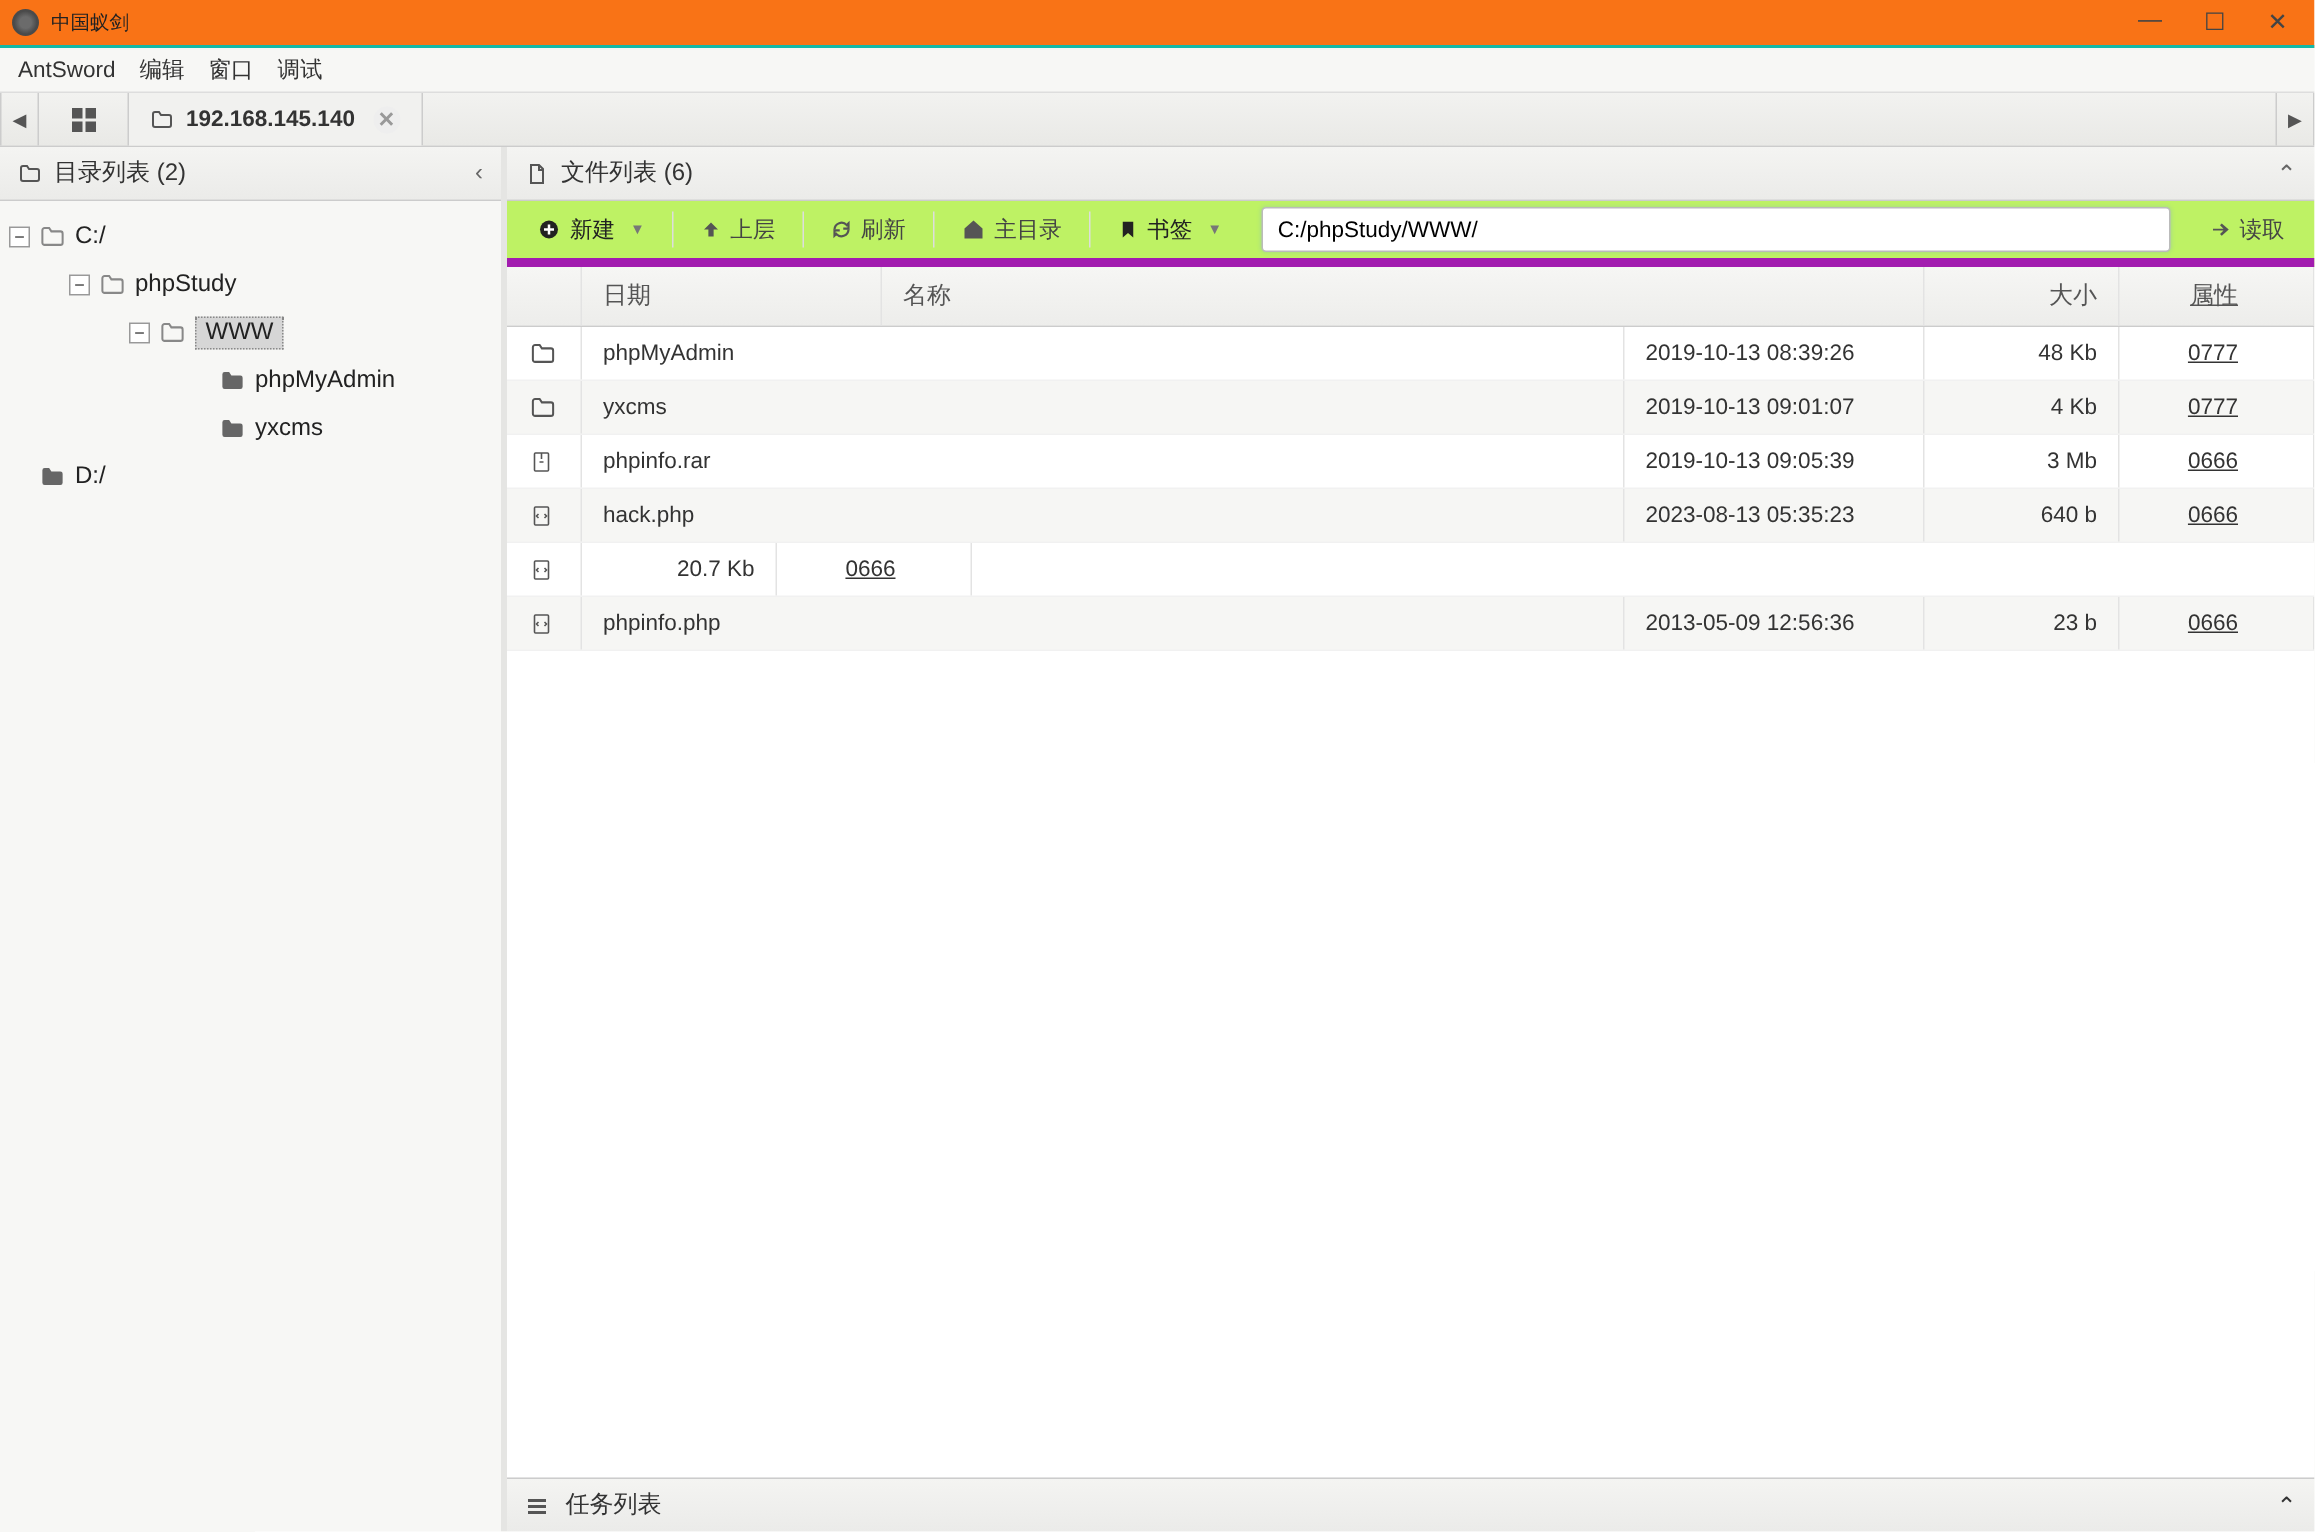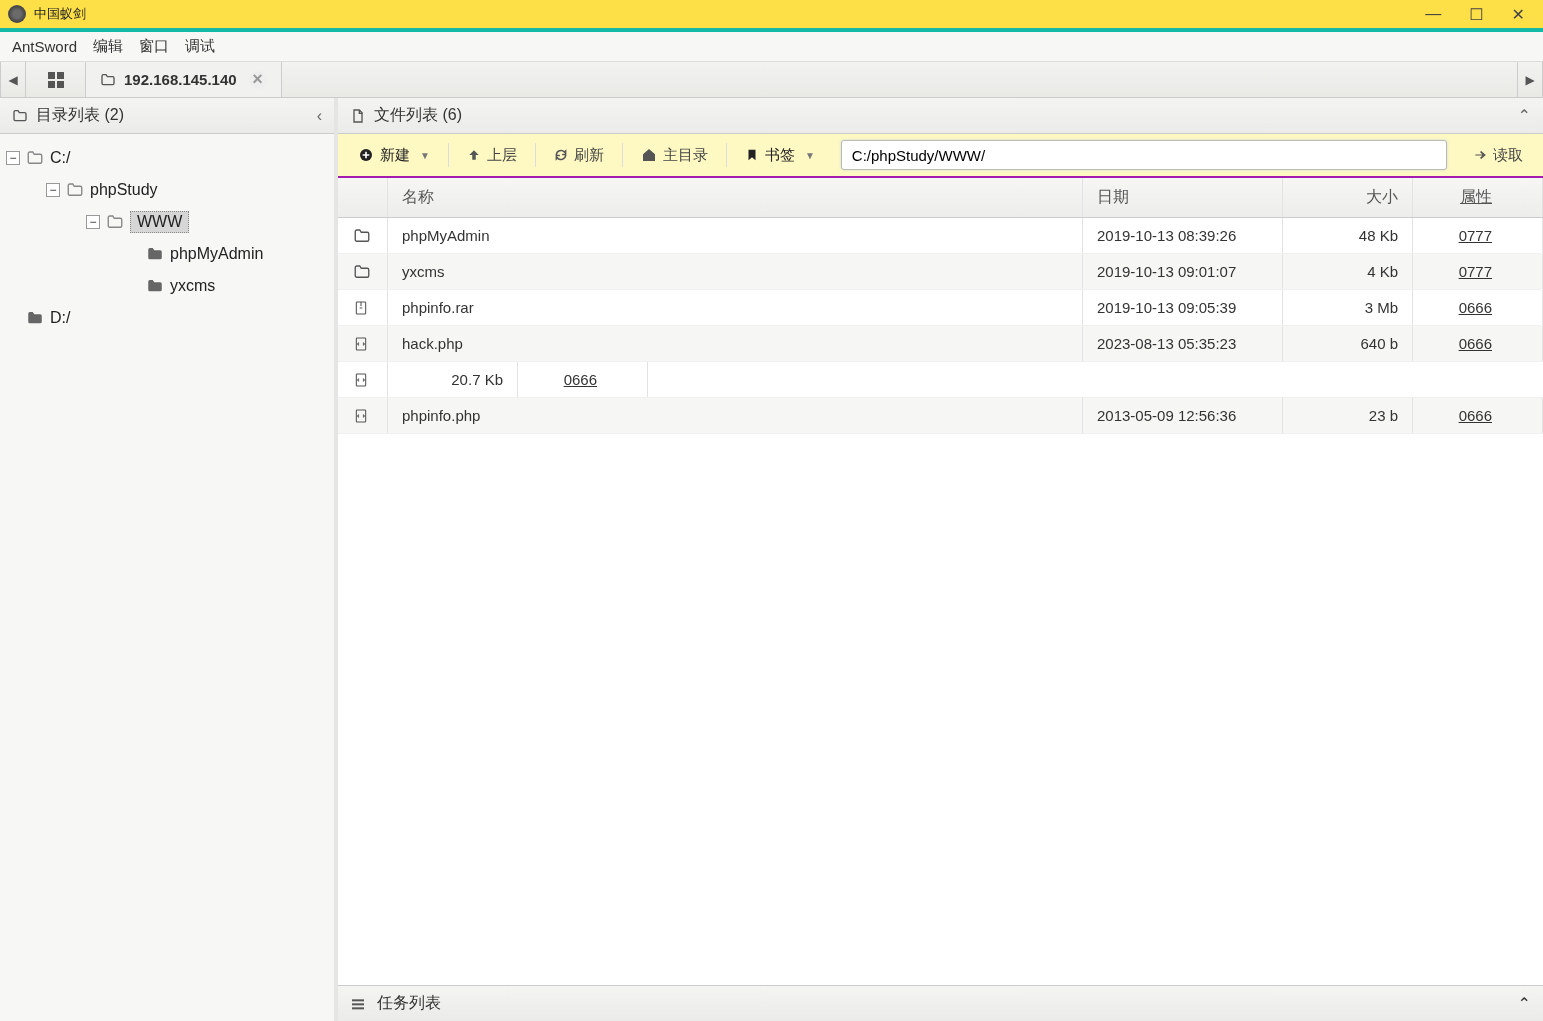--- a/index.html
+++ b/index.html
@@ -12,22 +12,22 @@
   height: 1021px;
   overflow: hidden;
 }
 
 
 .titlebar {
   height: 32px;
   display: flex;
   align-items: center;
   padding: 0 8px;
-  background: #fde047;
-  border-bottom: 4px solid #14b8a6;
+  background: #f97316;
+  border-bottom: 2px solid #14b8a6;
 }
 .titlebar .app-icon {
   width: 18px; height: 18px;
   border-radius: 50%;
   background: radial-gradient(circle,#6b6b6b 30%,#4a4a4a 60%);
   margin-right: 8px;
 }
 .titlebar .title-text { font-size: 13px; color:#222; }
 .win-controls { margin-left: auto; display: flex; gap: 28px; padding-right: 10px;}
 .win-controls span { font-size: 16px; color:#444; cursor:pointer; }
@@ -153,22 +153,22 @@
   border-top: none;
 }
 
 
 .file-toolbar {
   height: 44px;
   display:flex;
   align-items:center;
   padding: 0 10px;
   gap: 4px;
-  background:#fef9c3;
-  border-bottom: 2px solid #a21caf;
+  background:#bef264;
+  border-bottom: 6px solid #a21caf;
 }
 .tb-btn {
   display:flex; align-items:center;
   padding: 4px 10px;
   gap:6px;
   cursor:pointer;
   font-size:15px;
   color:#555;
 }
 .tb-btn .label { color:#444;}
@@ -437,22 +437,22 @@
               <path d="M4 11h12l-4-4 2-2 8 7-8 7-2-2 4-4H4z"></path>
             </svg>
         </span>
         <span class="label">读取</span>
       </div>
     </div>
 
     <div class="file-table">
       <div class="ft-head">
         <div class="col col-check"></div>
+        <div class="col col-date">日期</div>
         <div class="col col-name">名称</div>
-        <div class="col col-date">日期</div>
         <div class="col col-size">大小</div>
         <div class="col col-attr">属性</div>
       </div>
       <div id="ft-body">
           <div class="ft-row">
             <div class="col col-check">
               <span class="file-ico">
                 <svg width="18" height="18" viewBox="0 0 24 24" fill="none" stroke="#555" stroke-width="1.8">
                   <path d="M3 6a2 2 0 0 1 2-2h4l2 3h8a2 2 0 0 1 2 2v8a2 2 0 0 1-2 2H5a2 2 0 0 1-2-2z"></path>
                 </svg>

